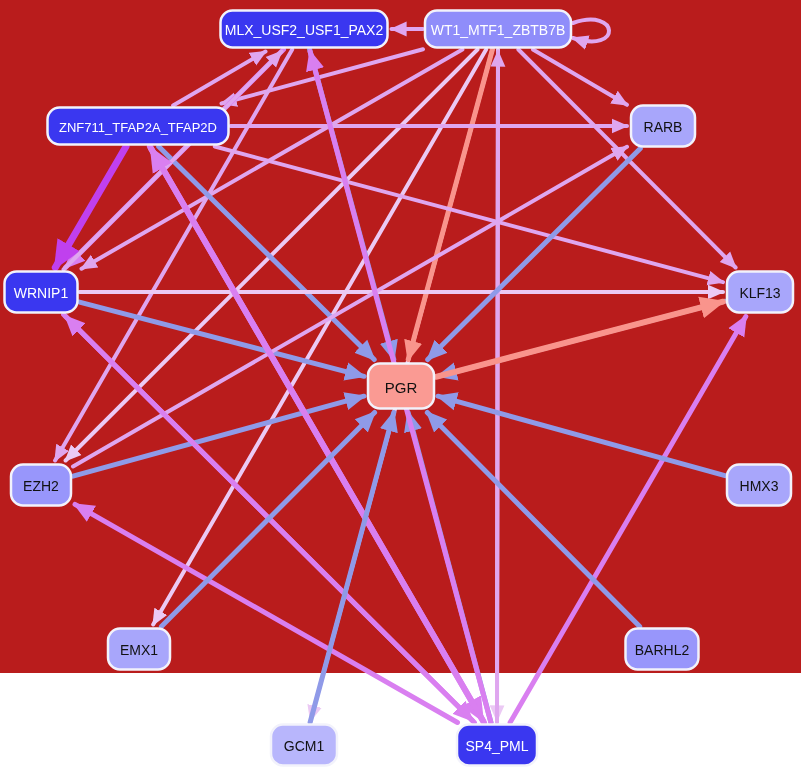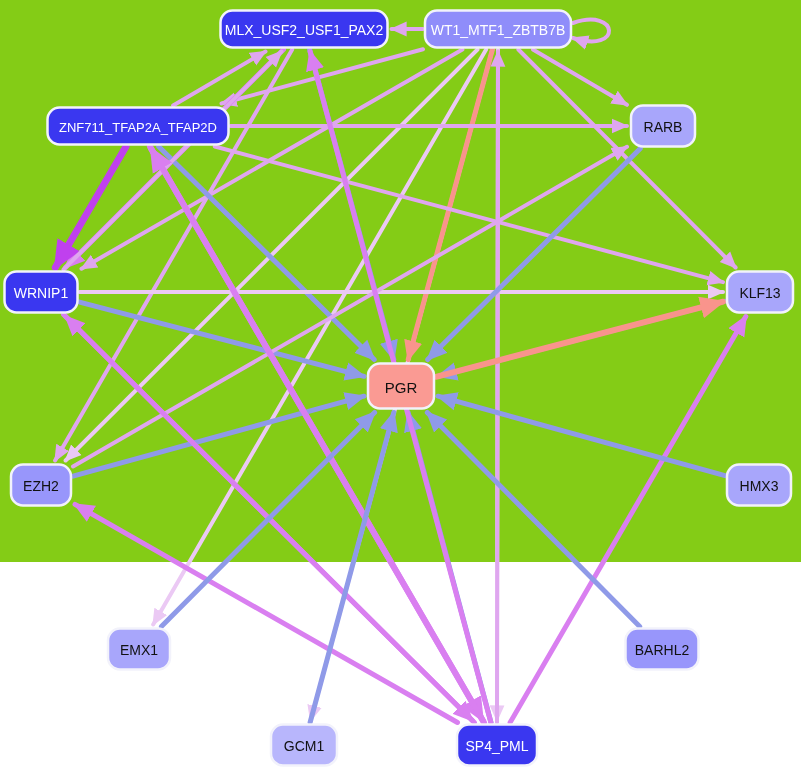--- a/index.html
+++ b/index.html
@@ -1,17 +1,17 @@
 <!DOCTYPE html>
 <html><head>
 <meta charset="utf-8">
 <style>
   html,body{margin:0;padding:0;background:#ffffff;}
   body{width:801px;height:775px;font-family:"Liberation Sans",sans-serif;overflow:hidden;}
-  #stage{position:relative;width:801px;height:562px;background:#84cc16;}
+  #stage{position:relative;width:801px;height:673px;background:#b91c1c;}
   svg#net{position:absolute;left:0;top:0;width:801px;height:775px;}
   .node-label{
     font-family:"Liberation Sans",sans-serif;
     text-anchor:middle;
     dominant-baseline:central;
     pointer-events:none;
     white-space:pre;
   }
   .node-rect{stroke:#f2f2fb;stroke-width:2.5;}
   .edge{fill:none;stroke-linecap:round;}

